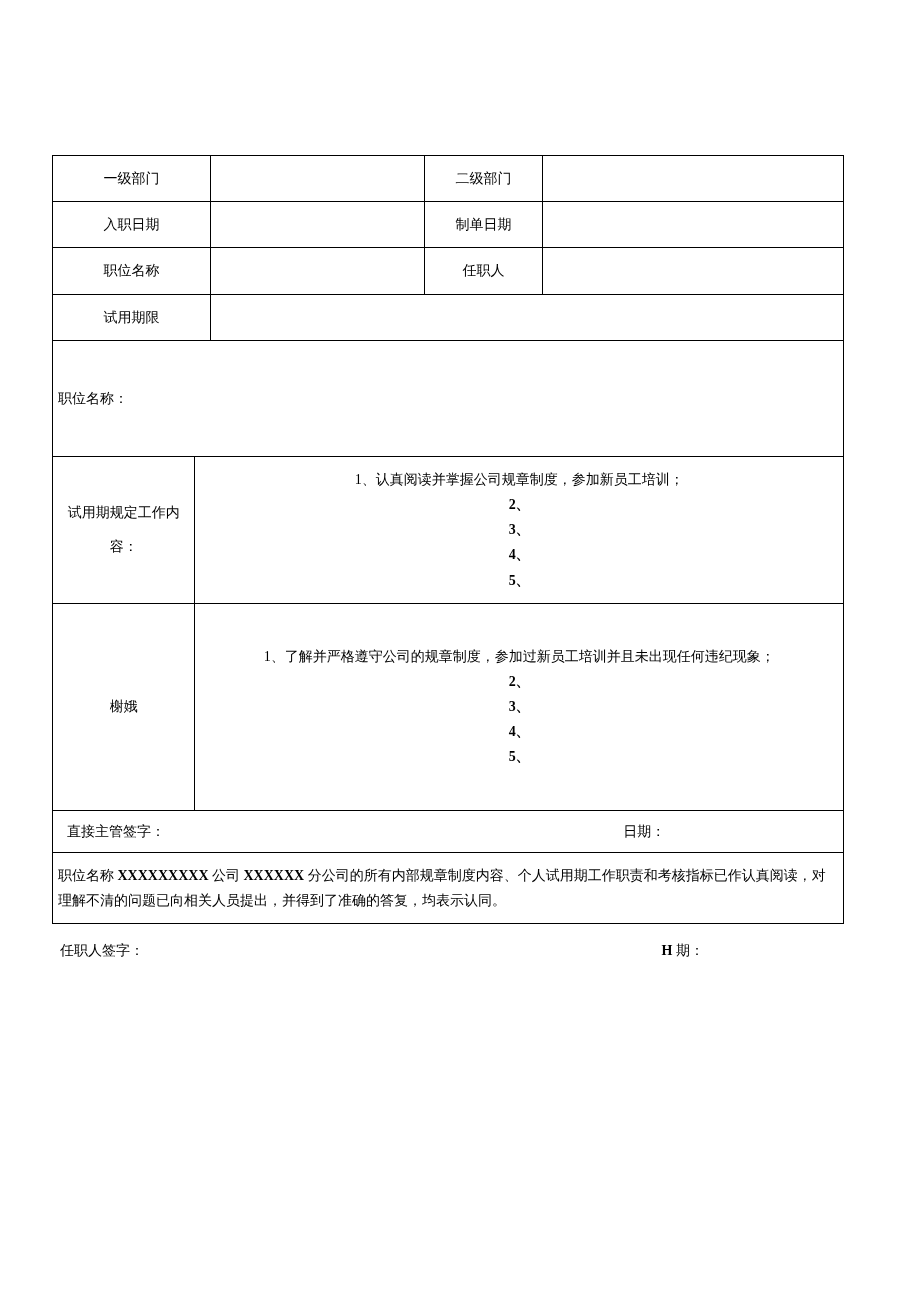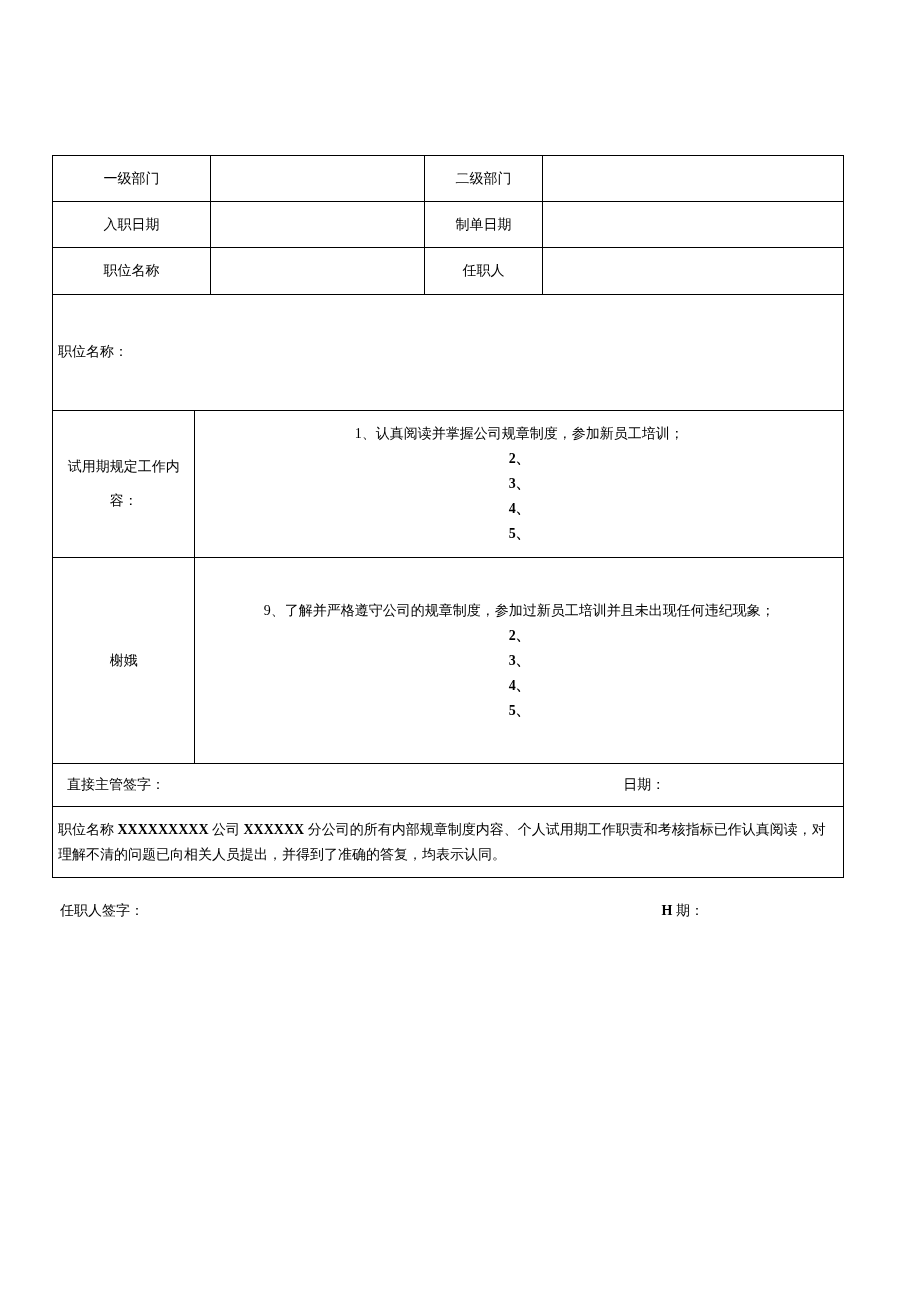--- a/index.html
+++ b/index.html
@@ -41,21 +41,21 @@
     line-height: 2.2;
   }
   .sign-row td {
     padding: 10px 2px;
   }
   .decl-row td {
     padding: 10px 30px;
     line-height: 1.9;
   }
   .below-table {
-    margin-top: 20px;
+    margin-top: 14px;
     display: flex;
     line-height: 1.8;
     text-align: right;
   }
   .below-left {
     flex: 0 0 auto;
     padding-left: 8px;
   }
   .below-right {
     flex: 0 0 auto;
@@ -95,20 +95,24 @@
     <td></td>
   </tr>
 
   <tr>
     <td class="label-cell" colspan="2">职位名称</td>
     <td></td>
     <td class="label-cell">任职人</td>
     <td></td>
   </tr>
 
+  <tr>
+    <td class="label-cell" colspan="2">试用期限</td>
+    <td colspan="3"></td>
+  </tr>
 
   <tr>
     <td colspan="5" class="left-align" style="height:95px;">
       <span>职位名称：</span>
     </td>
   </tr>
 
   <tr>
     <td class="label-cell" style="line-height:2.4;text-align:center;">试用期规定工作内容：</td>
     <td colspan="4" class="content-list">
@@ -116,21 +120,21 @@
       <div class="bold">2、</div>
       <div class="bold">3、</div>
       <div class="bold">4、</div>
       <div class="bold">5、</div>
     </td>
   </tr>
 
   <tr>
     <td class="label-cell">榭娥</td>
     <td colspan="4" class="content-list" style="padding-top:40px;padding-bottom:40px;">
-      <div>9、了解并严格遵守公司的规章制度，参加过新员工培训并且未出现任何违纪现象；</div>
+      <div>1、了解并严格遵守公司的规章制度，参加过新员工培训并且未出现任何违纪现象；</div>
       <div class="bold">2、</div>
       <div class="bold">3、</div>
       <div class="bold">4、</div>
       <div class="bold">5、</div>
     </td>
   </tr>
 
   <tr class="sign-row">
     <td colspan="5" class="left-align" style="vertical-align:middle;padding:8px 14px;">
       <span style="display:inline-block;width:73%;">直接主管签字：</span><span>日期：</span>

